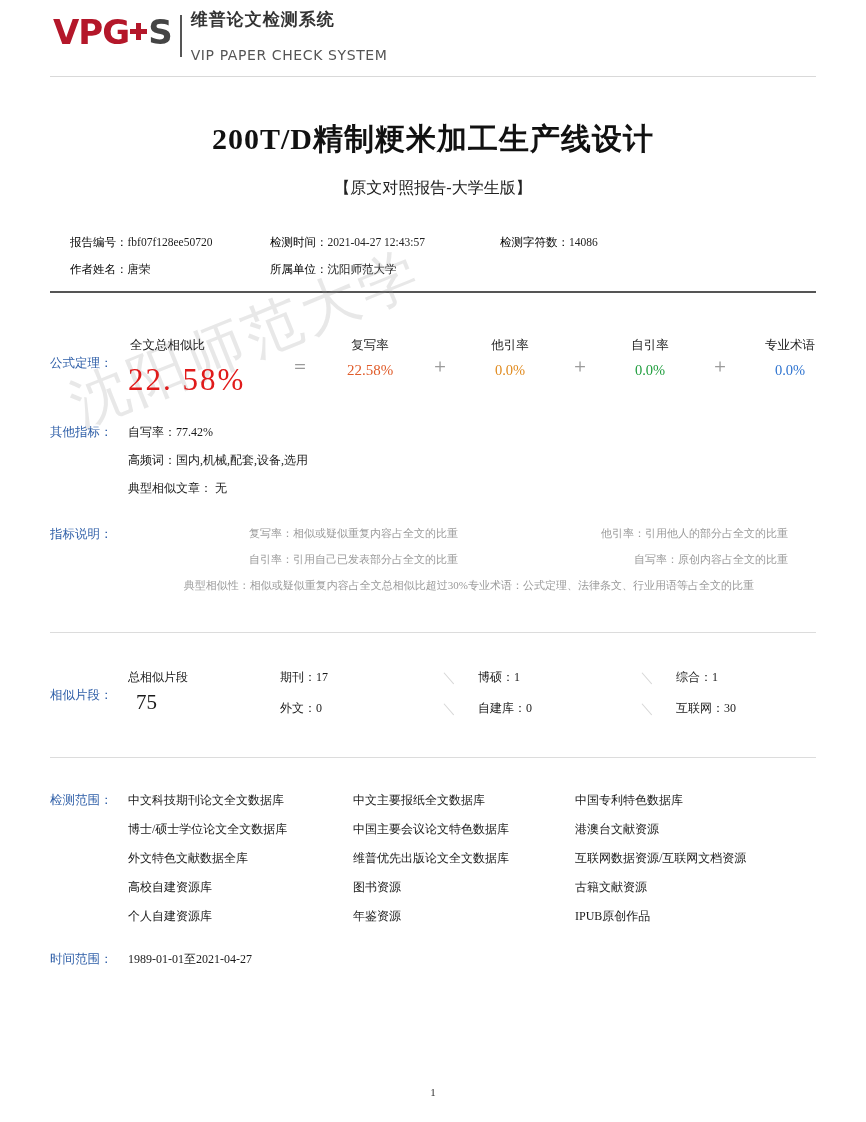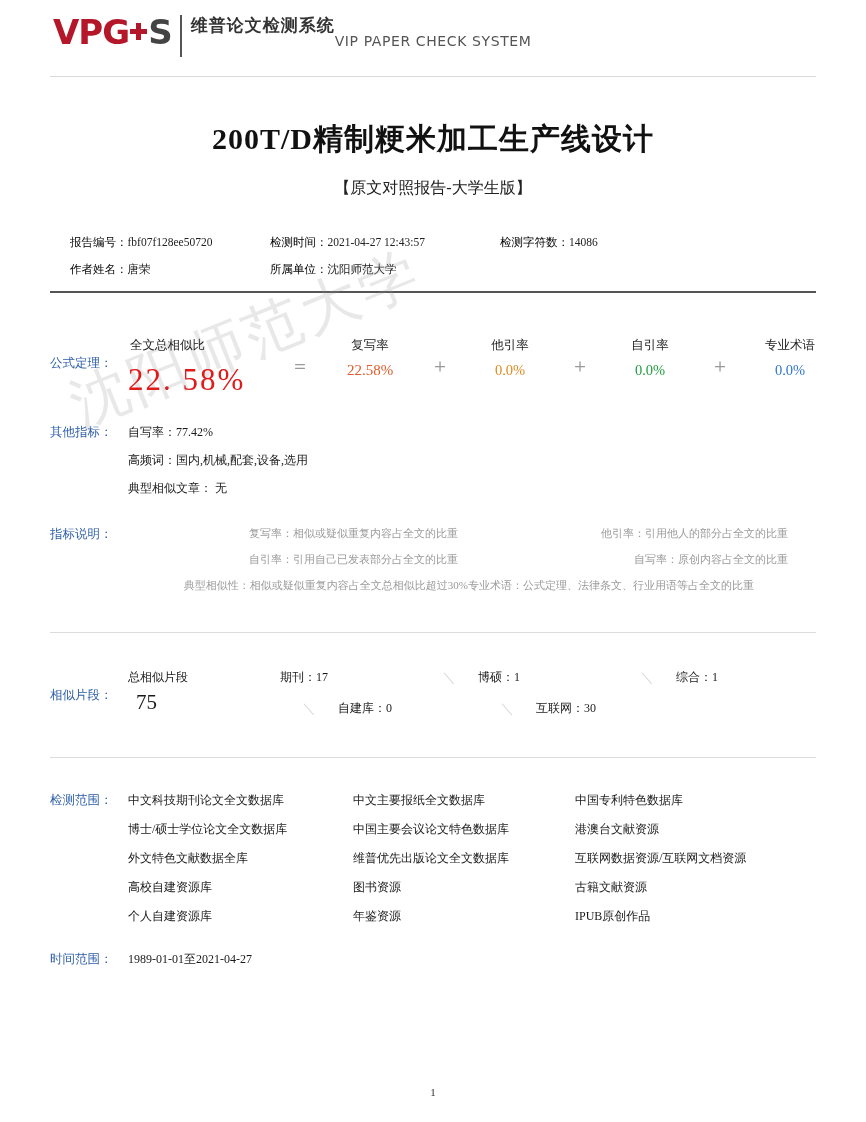--- a/index.html
+++ b/index.html
@@ -71,21 +71,21 @@
     position: absolute;
     background: #b4172a;
   }
   .logo-cross:before { left: 6px; top: 0; width: 5px; height: 17px; }
   .logo-cross:after { left: 0; top: 6px; width: 17px; height: 5px; }
   .logo-right {
     margin-left: 8px;
     padding-left: 9px;
     border-left: 2px solid #555;
     display: flex;
-    flex-direction: row;
+    flex-direction: column;
     justify-content: center;
     height: 42px;
   }
   .logo-cn {
     font-family: "DejaVu Sans", sans-serif;
     font-size: 17px;
     font-weight: bold;
     color: #333;
     letter-spacing: 1px;
     line-height: 20px;
@@ -371,20 +371,23 @@
         <div class="fg-slash">＼</div>
         <div class="fg-cell">
           <span>博硕：</span><span>1</span>
         </div>
         <div class="fg-slash">＼</div>
         <div class="fg-cell">
           <span>综合：</span><span>1</span>
         </div>
       </div>
       <div class="frag-rowline">
+        <div class="fg-cell">
+          <span>外文：</span><span>0</span>
+        </div>
         <div class="fg-slash">＼</div>
         <div class="fg-cell">
           <span>自建库：</span><span>0</span>
         </div>
         <div class="fg-slash">＼</div>
         <div class="fg-cell">
           <span>互联网：</span><span>30</span>
         </div>
       </div>
     </div>

